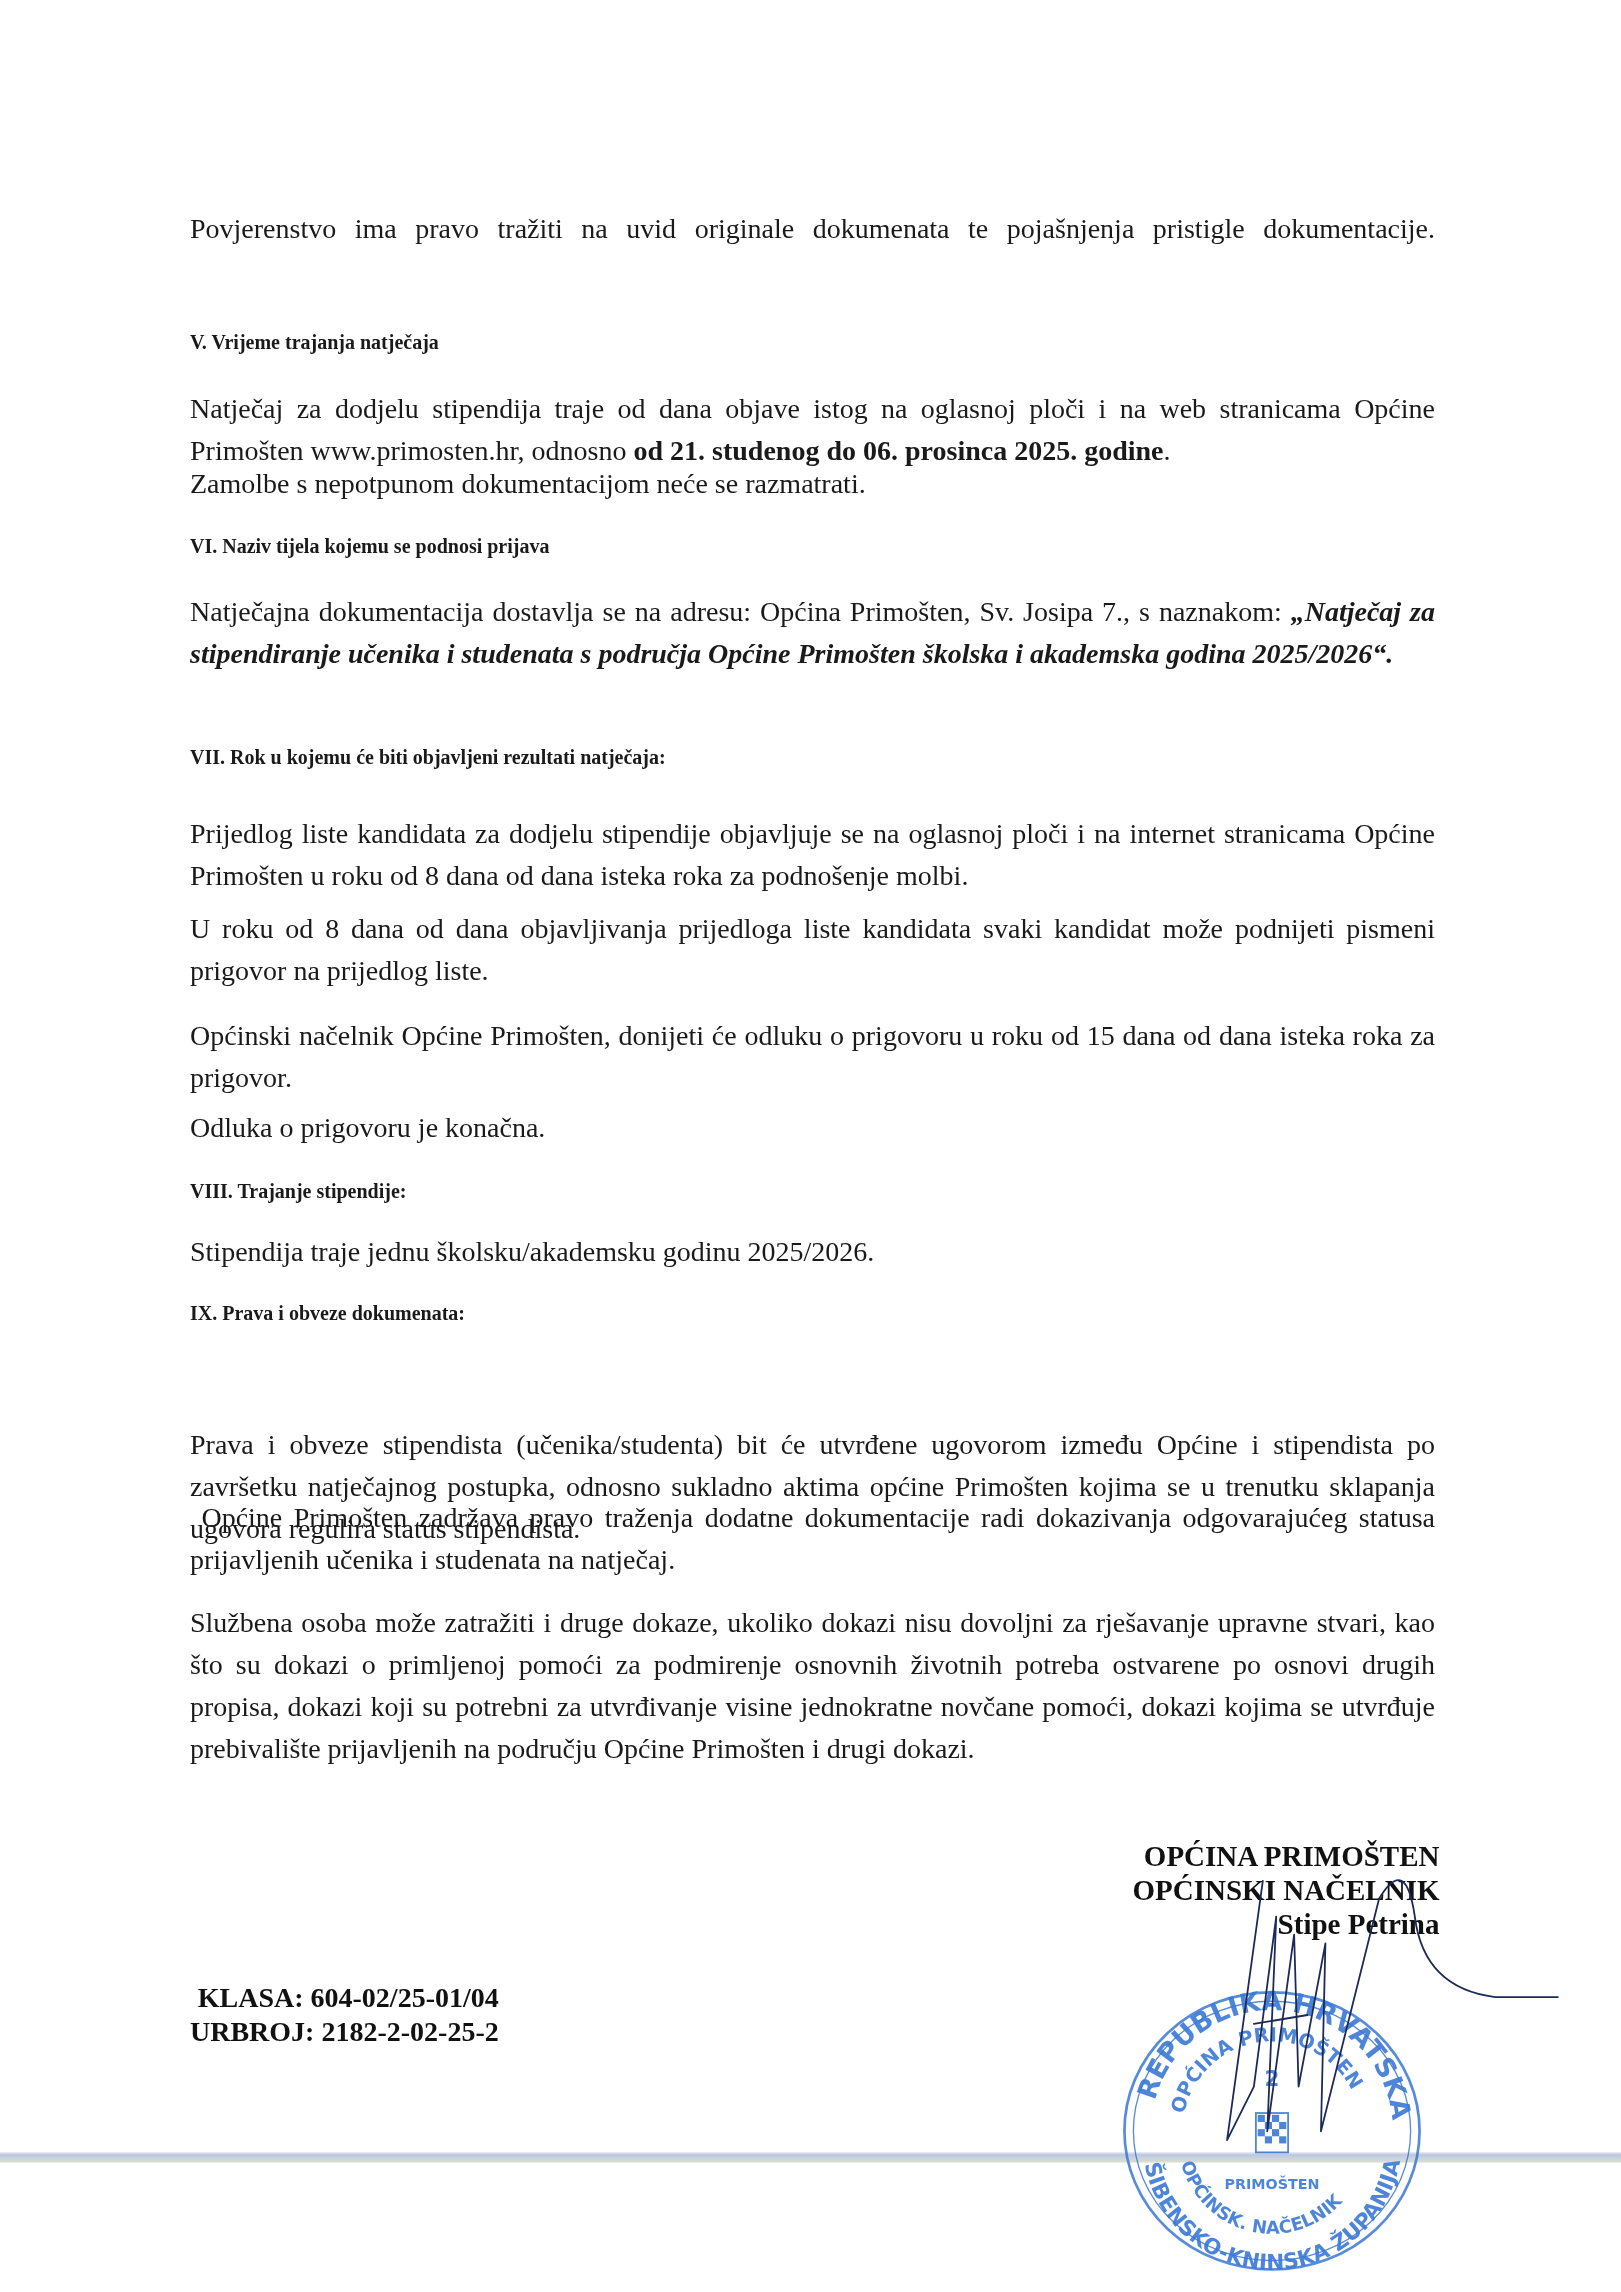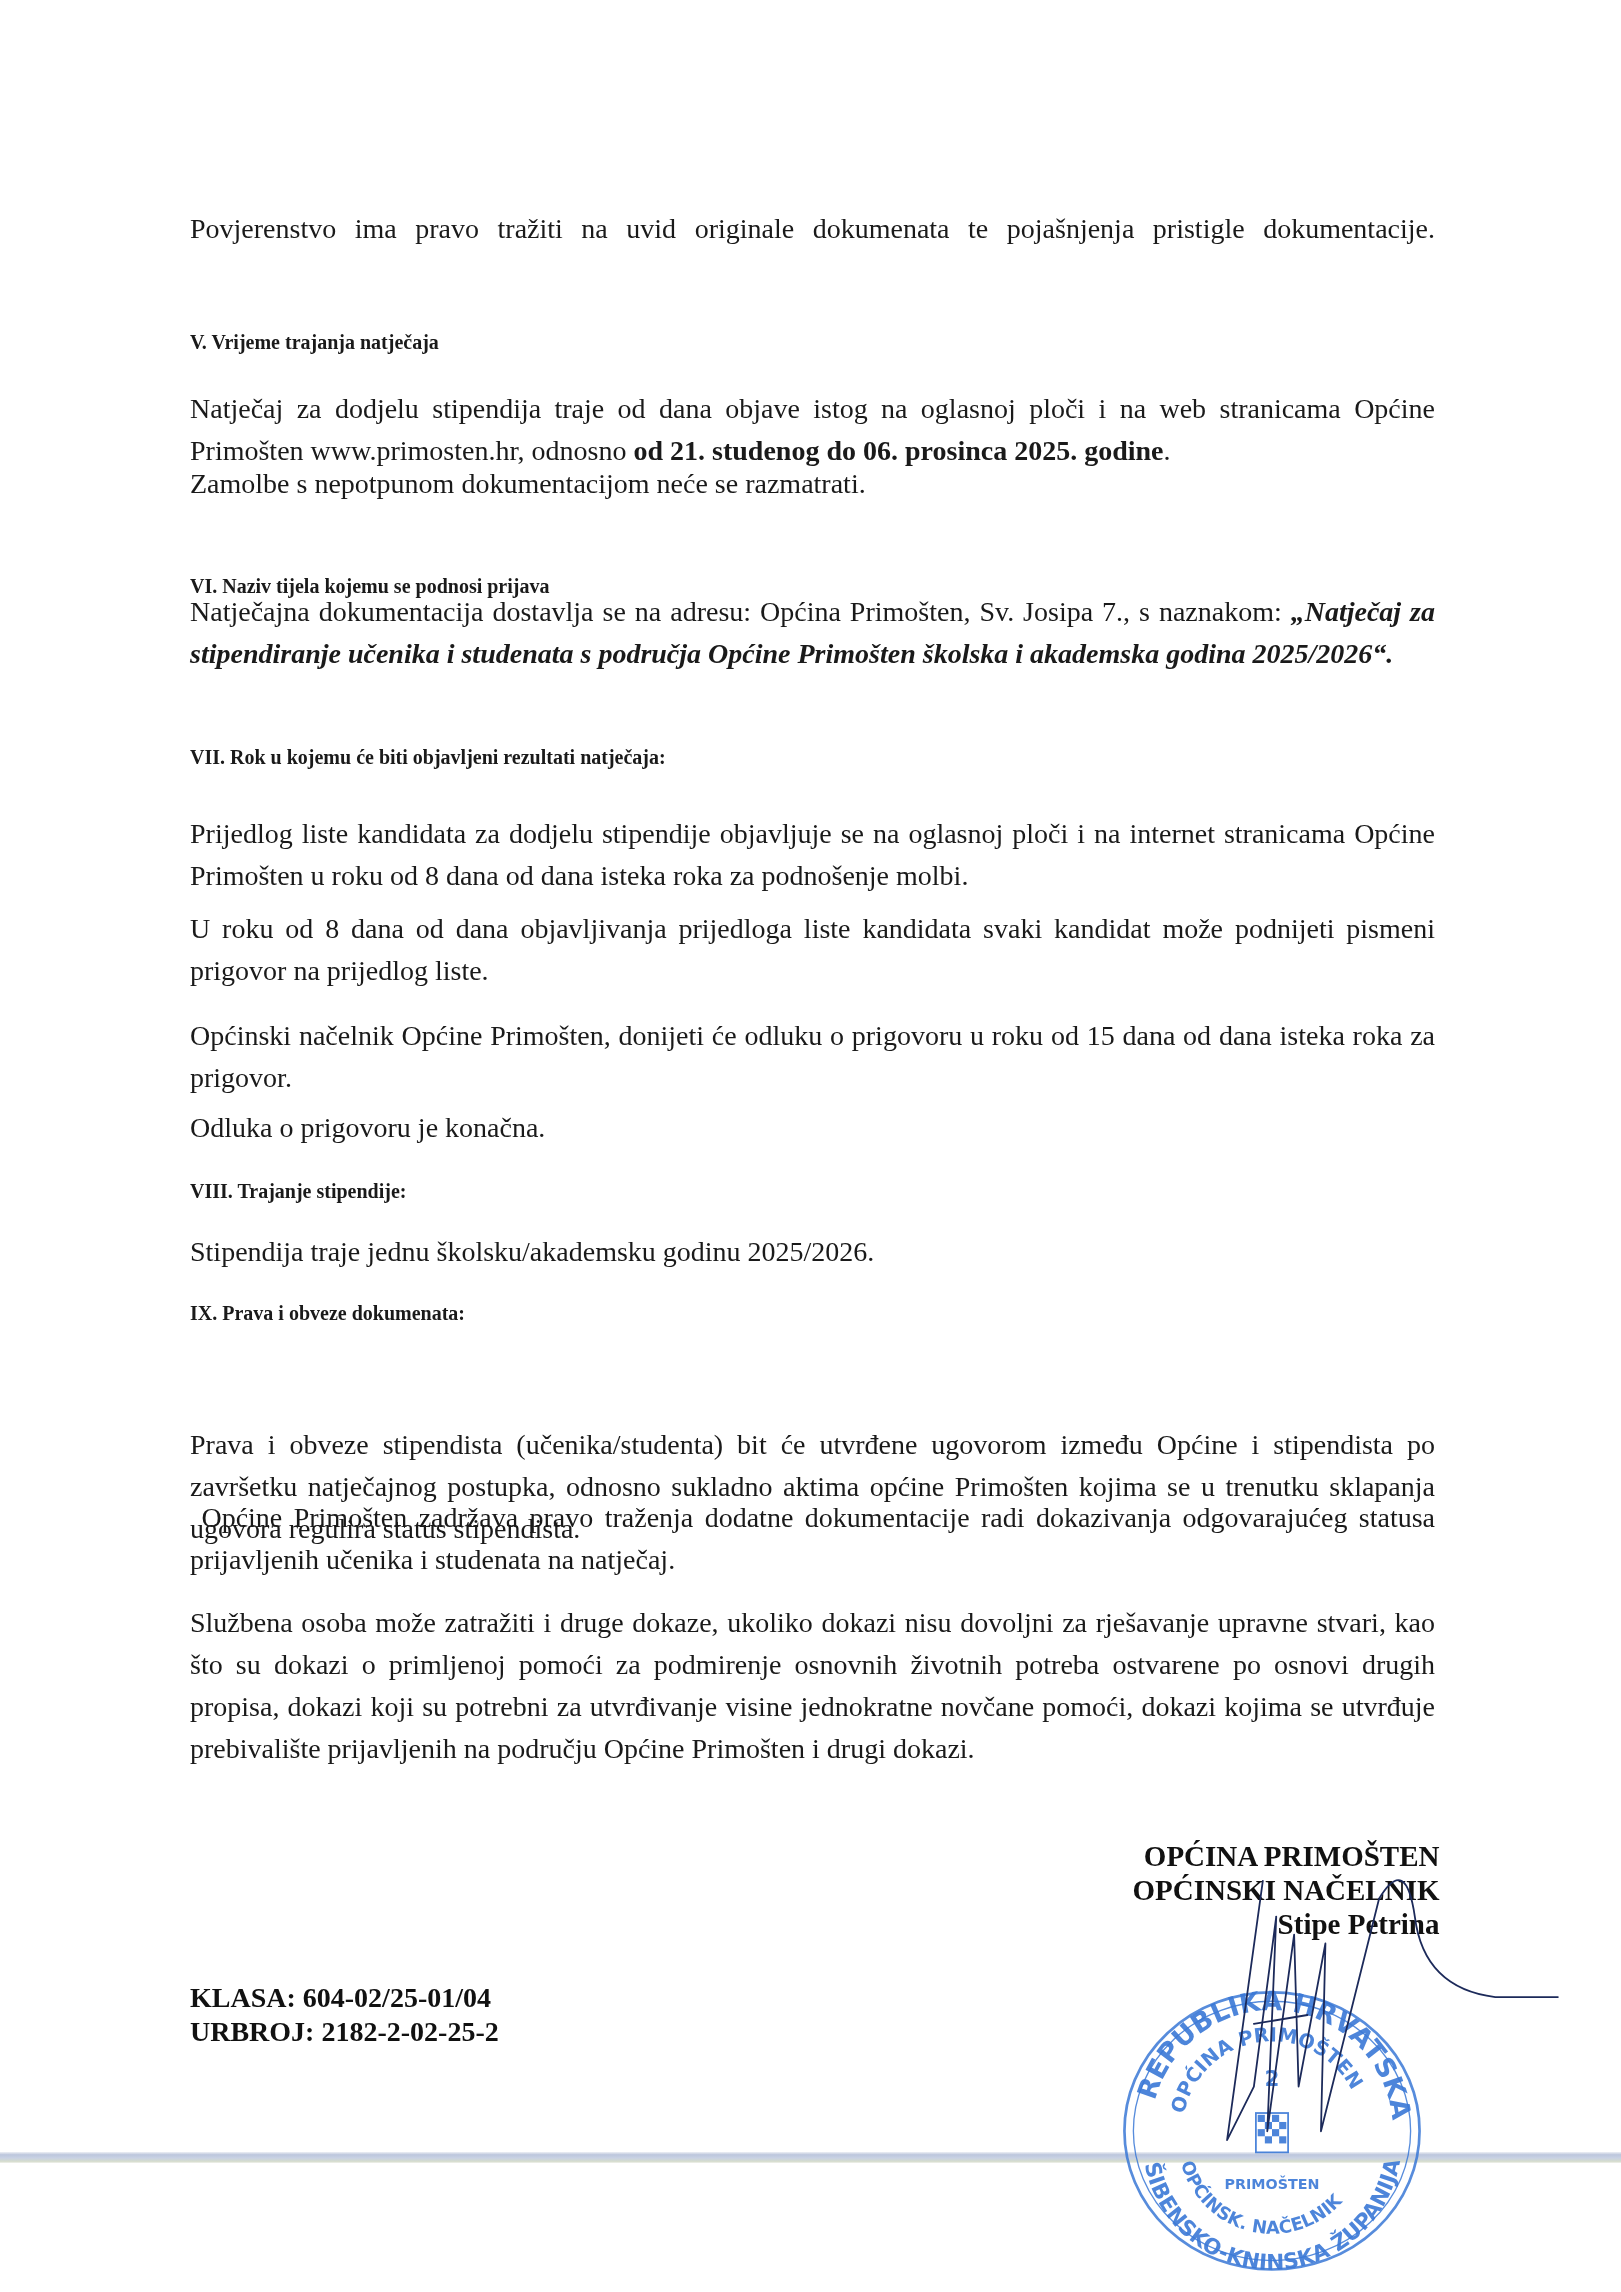--- a/index.html
+++ b/index.html
@@ -17,21 +17,21 @@
     .p.just-all { text-align-last: justify; }
     .h { position: absolute; left: 0; font-size: 20px; font-weight: bold; line-height: 36px; }
     .b { font-weight: bold; }
     .bi { font-weight: bold; font-style: italic; }
     .sig {
       position: absolute; right: 0; width: 466px; text-align: right;
       font-family: "Liberation Serif", serif; font-weight: bold; font-size: 29px; line-height: 34px;
       color: #111;
     }
     .meta {
-      position: absolute; left: 0; font-weight: bold; font-size: 28px; line-height: 34px; color: #111;
+      position: absolute; left: 0; font-weight: bold; font-size: 28px; line-height: 34px; color: #111; text-align: right;
     }
     .footer-line {
       position: absolute; left: 0; width: 1621px; top: 2152px; height: 10.7px;
       background: linear-gradient(to bottom, #eef0f5 0%, #bcc6dc 25%, #c9d2e4 55%, #d5dccd 85%, #f2f3ee 100%);
     }
     .stamp { position: absolute; left: 1102px; top: 1961px; width: 340px; height: 313px; }
     .signature-svg { position: absolute; left: 1200px; top: 1863px; width: 376px; height: 304px; }
   </style>
 </head>
 <body>
@@ -41,21 +41,21 @@
   <div class="p just-all" style="top:208px;">
     <span>Povjerenstvo ima pravo tražiti na uvid originale dokumenata te pojašnjenja pristigle dokumentacije.</span>
   </div>
 
   <div class="h" style="top:324px;">V. Vrijeme trajanja natječaja</div>
   <div class="p" style="top:358px;margin-top:30px;">
     <span>Natječaj za dodjelu stipendija traje od dana objave istog na oglasnoj ploči i na web stranicama Općine Primošten www.primosten.hr, odnosno </span><span class="b">od 21. studenog do 06. prosinca 2025. godine</span><span>.</span>
   </div>
   <div class="p" style="top:463px;">Zamolbe s nepotpunom dokumentacijom neće se razmatrati.</div>
 
-  <div class="h" style="top:528px;margin-top:40px;">VI. Naziv tijela kojemu se podnosi prijava</div>
+  <div class="h" style="top:528px;">VI. Naziv tijela kojemu se podnosi prijava</div>
   <div class="p" style="top:591px;">
     <span>Natječajna dokumentacija dostavlja se na adresu: Općina Primošten, Sv. Josipa 7., s naznakom:</span>
     <span class="bi">„Natječaj za stipendiranje učenika i studenata s područja Općine Primošten školska i akademska godina 2025/2026“.</span>
   </div>
 
   <div class="h" style="top:739px;">VII. Rok u kojemu će biti objavljeni rezultati natječaja:</div>
   <div class="p" style="top:800px;margin-top:13px;">Prijedlog liste kandidata za dodjelu stipendije objavljuje se na oglasnoj ploči i na internet stranicama Općine Primošten u roku od 8 dana od dana isteka roka za podnošenje molbi.</div>
   <div class="p" style="top:908px;">U roku od 8 dana od dana objavljivanja prijedloga liste kandidata svaki kandidat može podnijeti pismeni prigovor na prijedlog liste.</div>
   <div class="p" style="top:1015px;">Općinski načelnik Općine Primošten, donijeti će odluku o prigovoru u roku od 15 dana od dana isteka roka za prigovor.</div>
   <div class="p" style="top:1107px;">Odluka o prigovoru je konačna.</div>

